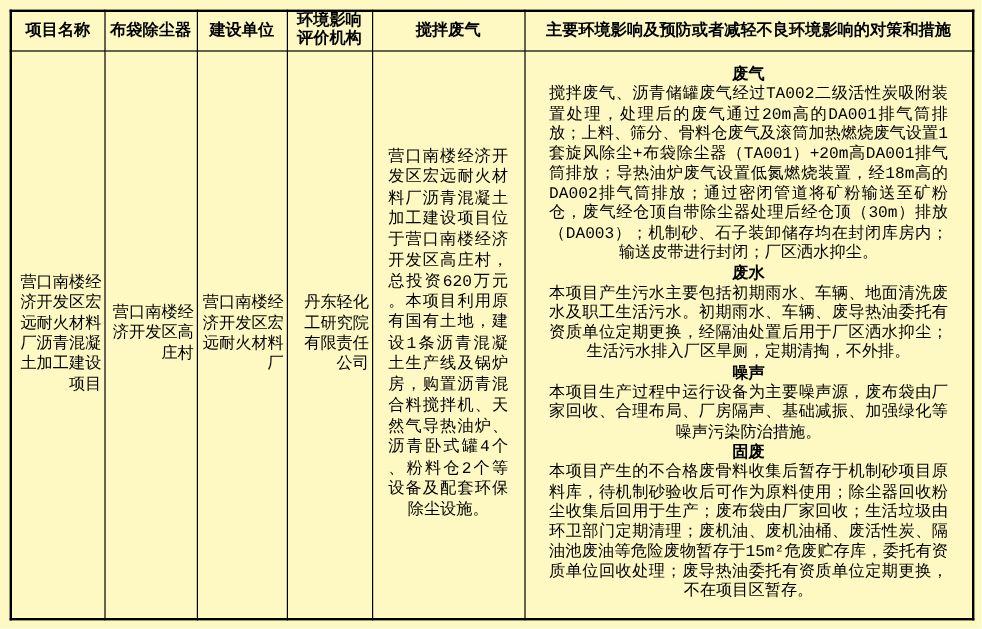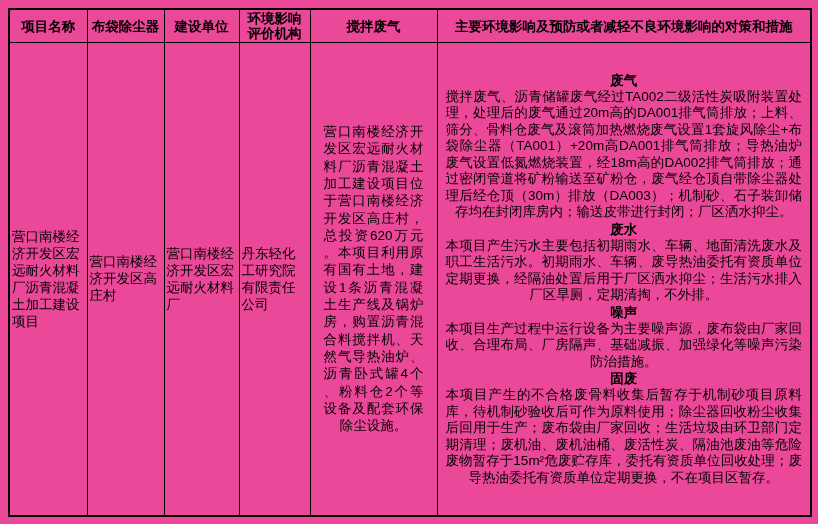--- a/index.html
+++ b/index.html
@@ -1,21 +1,21 @@
 <!DOCTYPE html>
 <html><head>
 <meta charset="utf-8">
 <style>
   html, body { margin: 0; padding: 0; background: #ffffff; }
   .page {
     position: relative;
     width: 818px;
     height: 524px;
-    background: #ec4899;
-    font-family: Liberation Sans, sans-serif;
+    background: #fef9c3;
+    font-family: Liberation Mono, monospace;
     color: #000000;
     overflow: hidden;
   }
   table.doc-table {
     position: absolute;
     left: 8px;
     top: 8px;
     width: 802px;
     height: 507px;
     border-collapse: collapse;
@@ -31,33 +31,33 @@
   }
   .doc-table thead tr { height: 33px; }
   .doc-table tbody tr { height: 473px; }
   .doc-table th {
     font-weight: 700;
     text-align: center;
     line-height: 15px;
     padding: 1px 2px;
   }
   td.cell-simple {
-    text-align: left;
+    text-align: right;
     line-height: 17px;
     padding: 2px 2px;
   }
   td.cell-overview { padding: 2px 13px; }
   td.cell-overview p {
     margin: 0;
     text-align: justify;
     text-align-last: center;
     line-break: anywhere;
     line-height: 17.3px;
   }
-  td.cell-measures { padding: 2px 8px; margin-top: 28px; }
+  td.cell-measures { padding: 2px 20px; margin-top: 28px; }
   td.cell-measures .sec-title {
     font-weight: 700;
     text-align: center;
     line-height: 17px;
   }
   td.cell-measures p.sec-text {
     margin: 0;
     text-align: justify;
     text-align-last: center;
     line-height: 16.5px;

